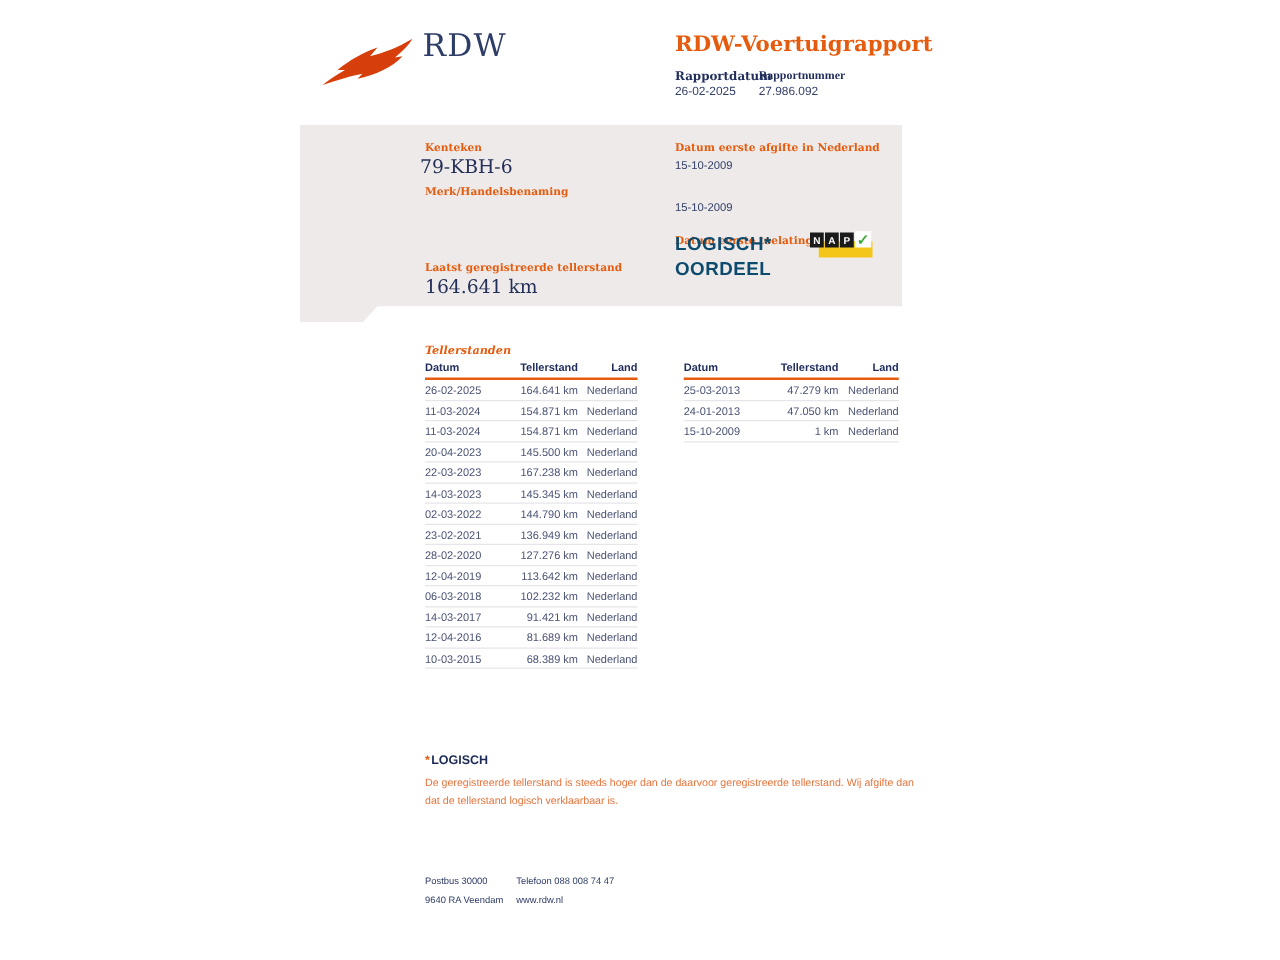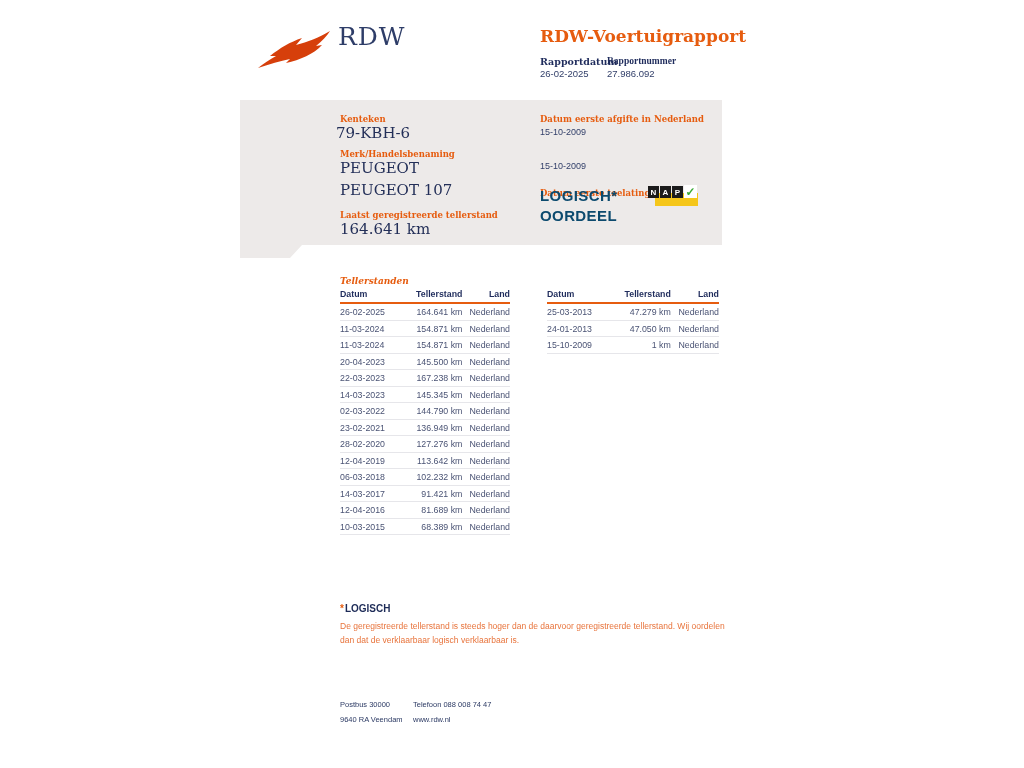--- a/index.html
+++ b/index.html
@@ -81,21 +81,20 @@
   <div class="meta-label" style="left:540px;">Rapportdatum</div>
   <div class="meta-label" style="left:607px;font-family:Liberation Serif, serif;">Rapportnummer</div>
   <div class="meta-value" style="left:540px;">26-02-2025</div>
   <div class="meta-value" style="left:607px;">27.986.092</div>
 
   <div class="panel">
     <div class="p-label" style="left:100px; top:14px;">Kenteken</div>
     <div class="p-value-lg" style="left:84px; top:22px;margin-left:12px;">79-KBH-6</div>
 
     <div class="p-label" style="left:100px; top:49px;">Merk/Handelsbenaming</div>
-    <div class="p-value-lg" style="left:100px; top:57px; width:145px;">PEUGEOT PEUGEOT 107</div>
 
     <div class="p-label" style="left:100px; top:110px;">Laatst geregistreerde tellerstand</div>
     <div class="p-value-lg" style="left:100px; top:118px;">164.641 km</div>
 
     <div class="p-label" style="left:300px; top:14px;">Datum eerste afgifte in Nederland</div>
     <div class="p-value-sm" style="left:300px; top:27px;">15-10-2009</div>
 
     <div class="p-label" style="left:300px; top:49px;margin-top:39px;">Datum eerste toelating</div>
     <div class="p-value-sm" style="left:300px; top:61px;">15-10-2009</div>
 
@@ -235,21 +234,21 @@
           <span class="c1">15-10-2009</span>
           <span class="c2">1 km</span>
           <span class="c3">Nederland</span>
         </div>
       </div>
   </div>
 
   <div class="footnote-title">
     <span class="ast">*</span><span>LOGISCH</span>
   </div>
-  <div class="footnote-text">De geregistreerde tellerstand is steeds hoger dan de daarvoor geregistreerde tellerstand. Wij oordelen dan dat de verklaarbaar logisch verklaarbaar is.</div>
+  <div class="footnote-text">De geregistreerde tellerstand is steeds hoger dan de daarvoor geregistreerde tellerstand. Wij afgifte dan dat de tellerstand logisch verklaarbaar is.</div>
 
   <div class="foot" id="foot-address">
     <div>Postbus 30000</div>
     <div>9640 RA Veendam</div>
   </div>
   <div class="foot" id="foot-contact">
     <div>Telefoon 088 008 74 47</div>
     <div>www.rdw.nl</div>
   </div>
 

